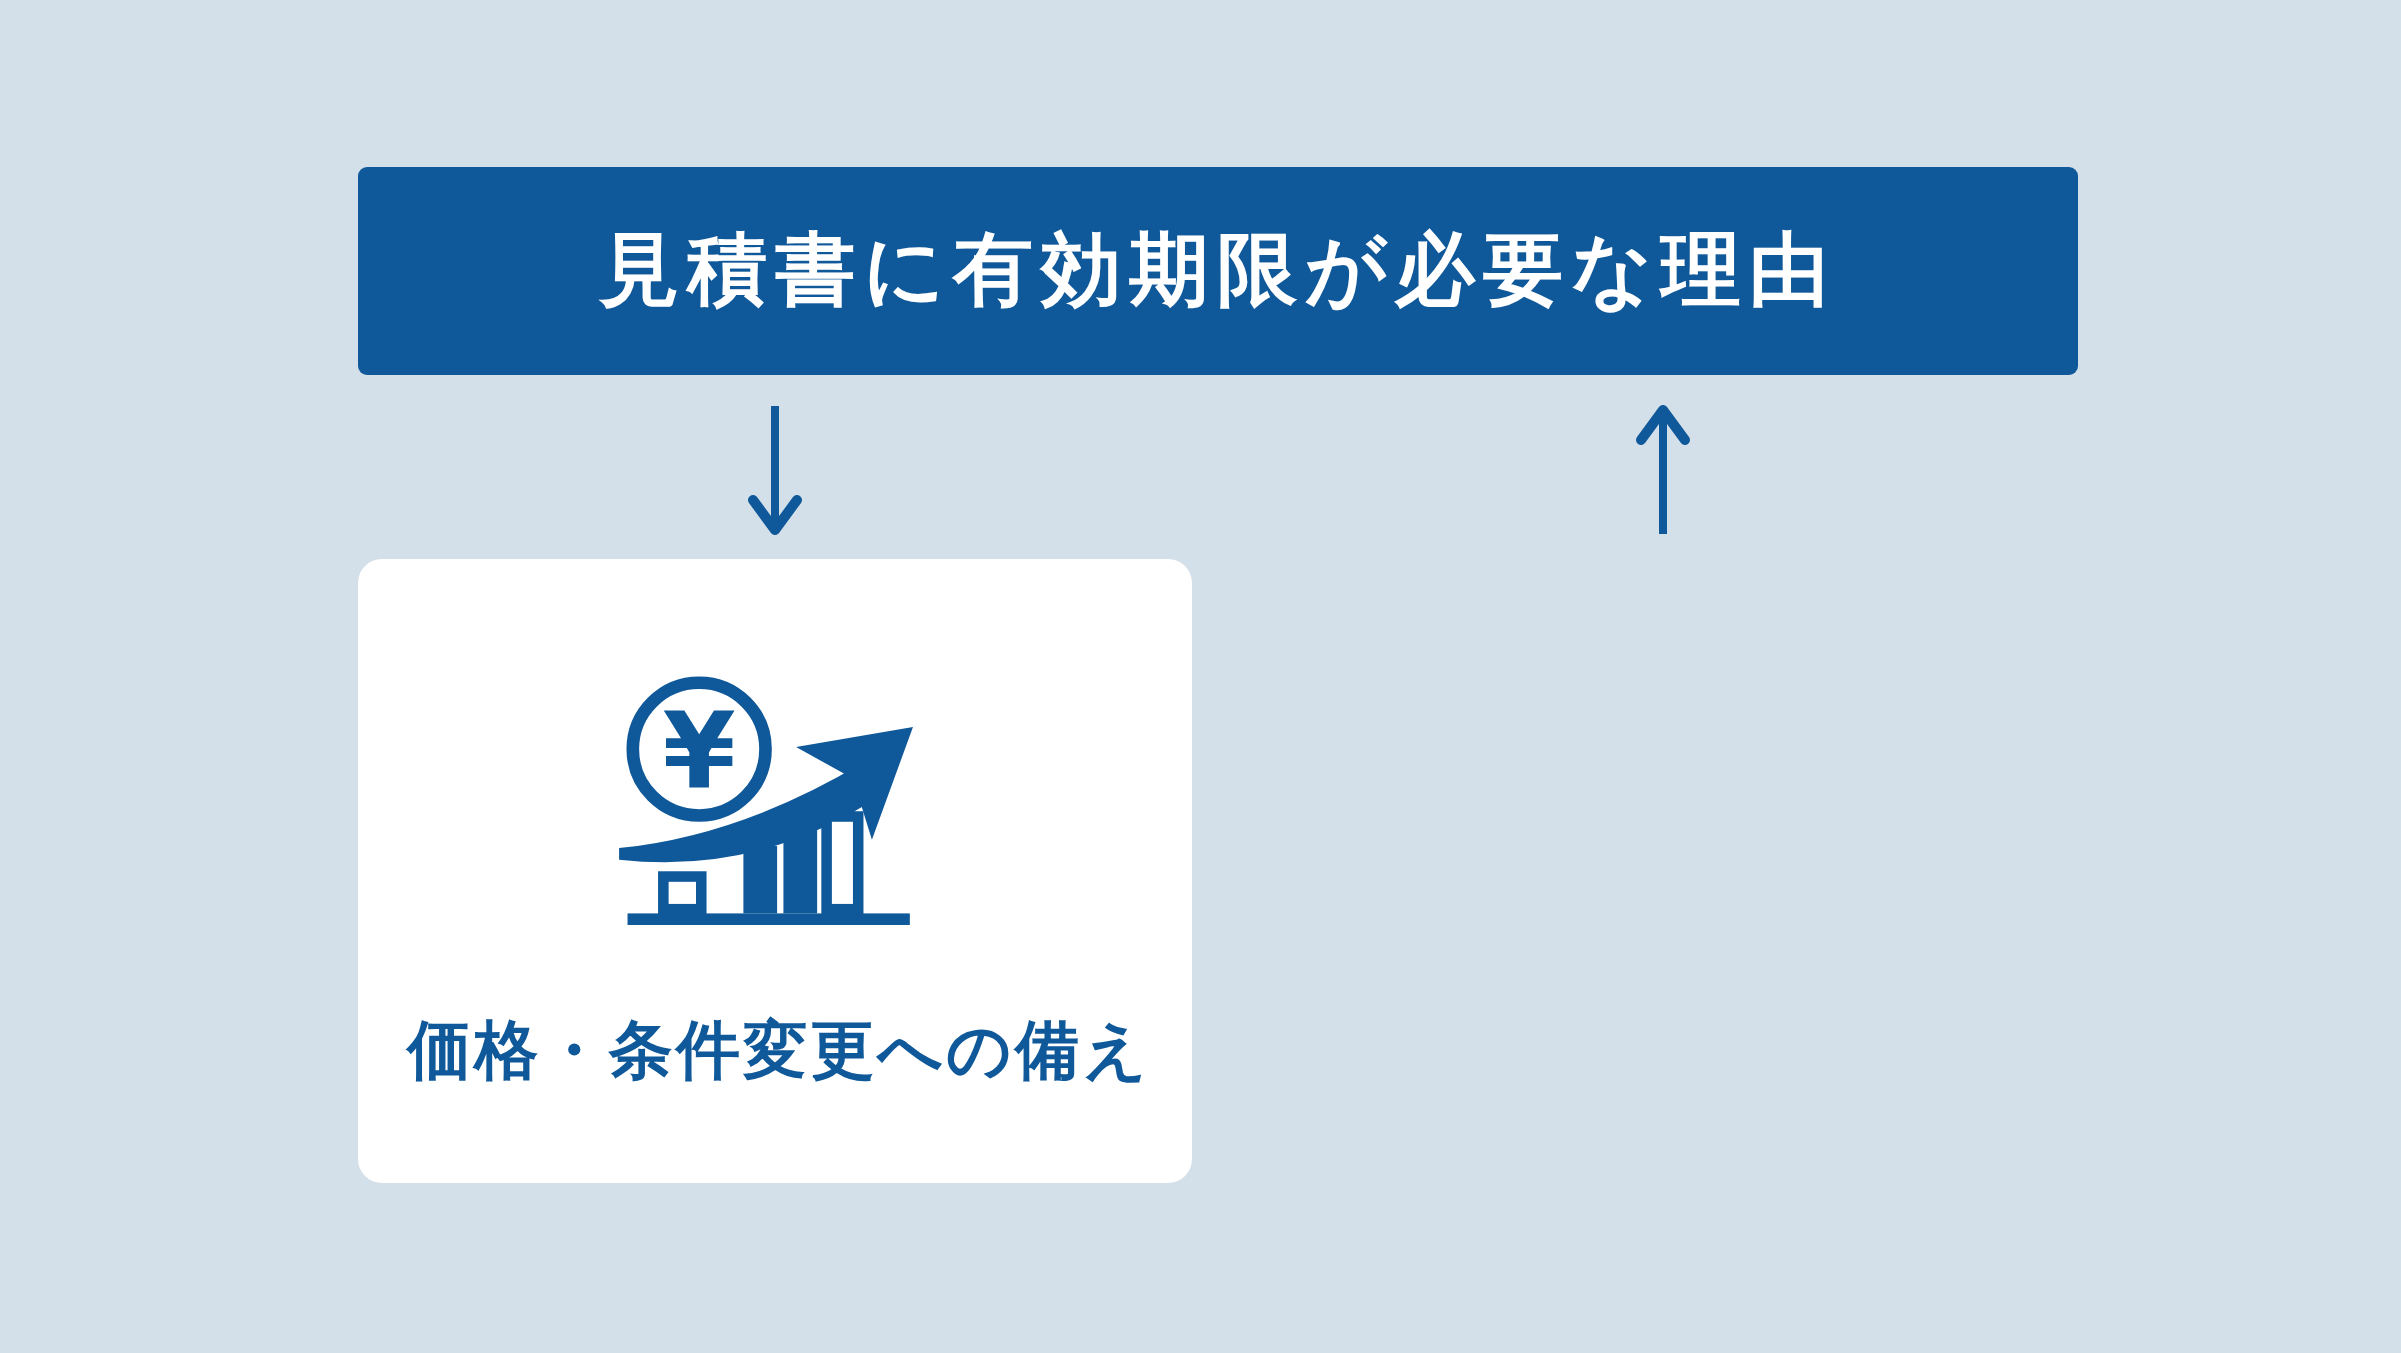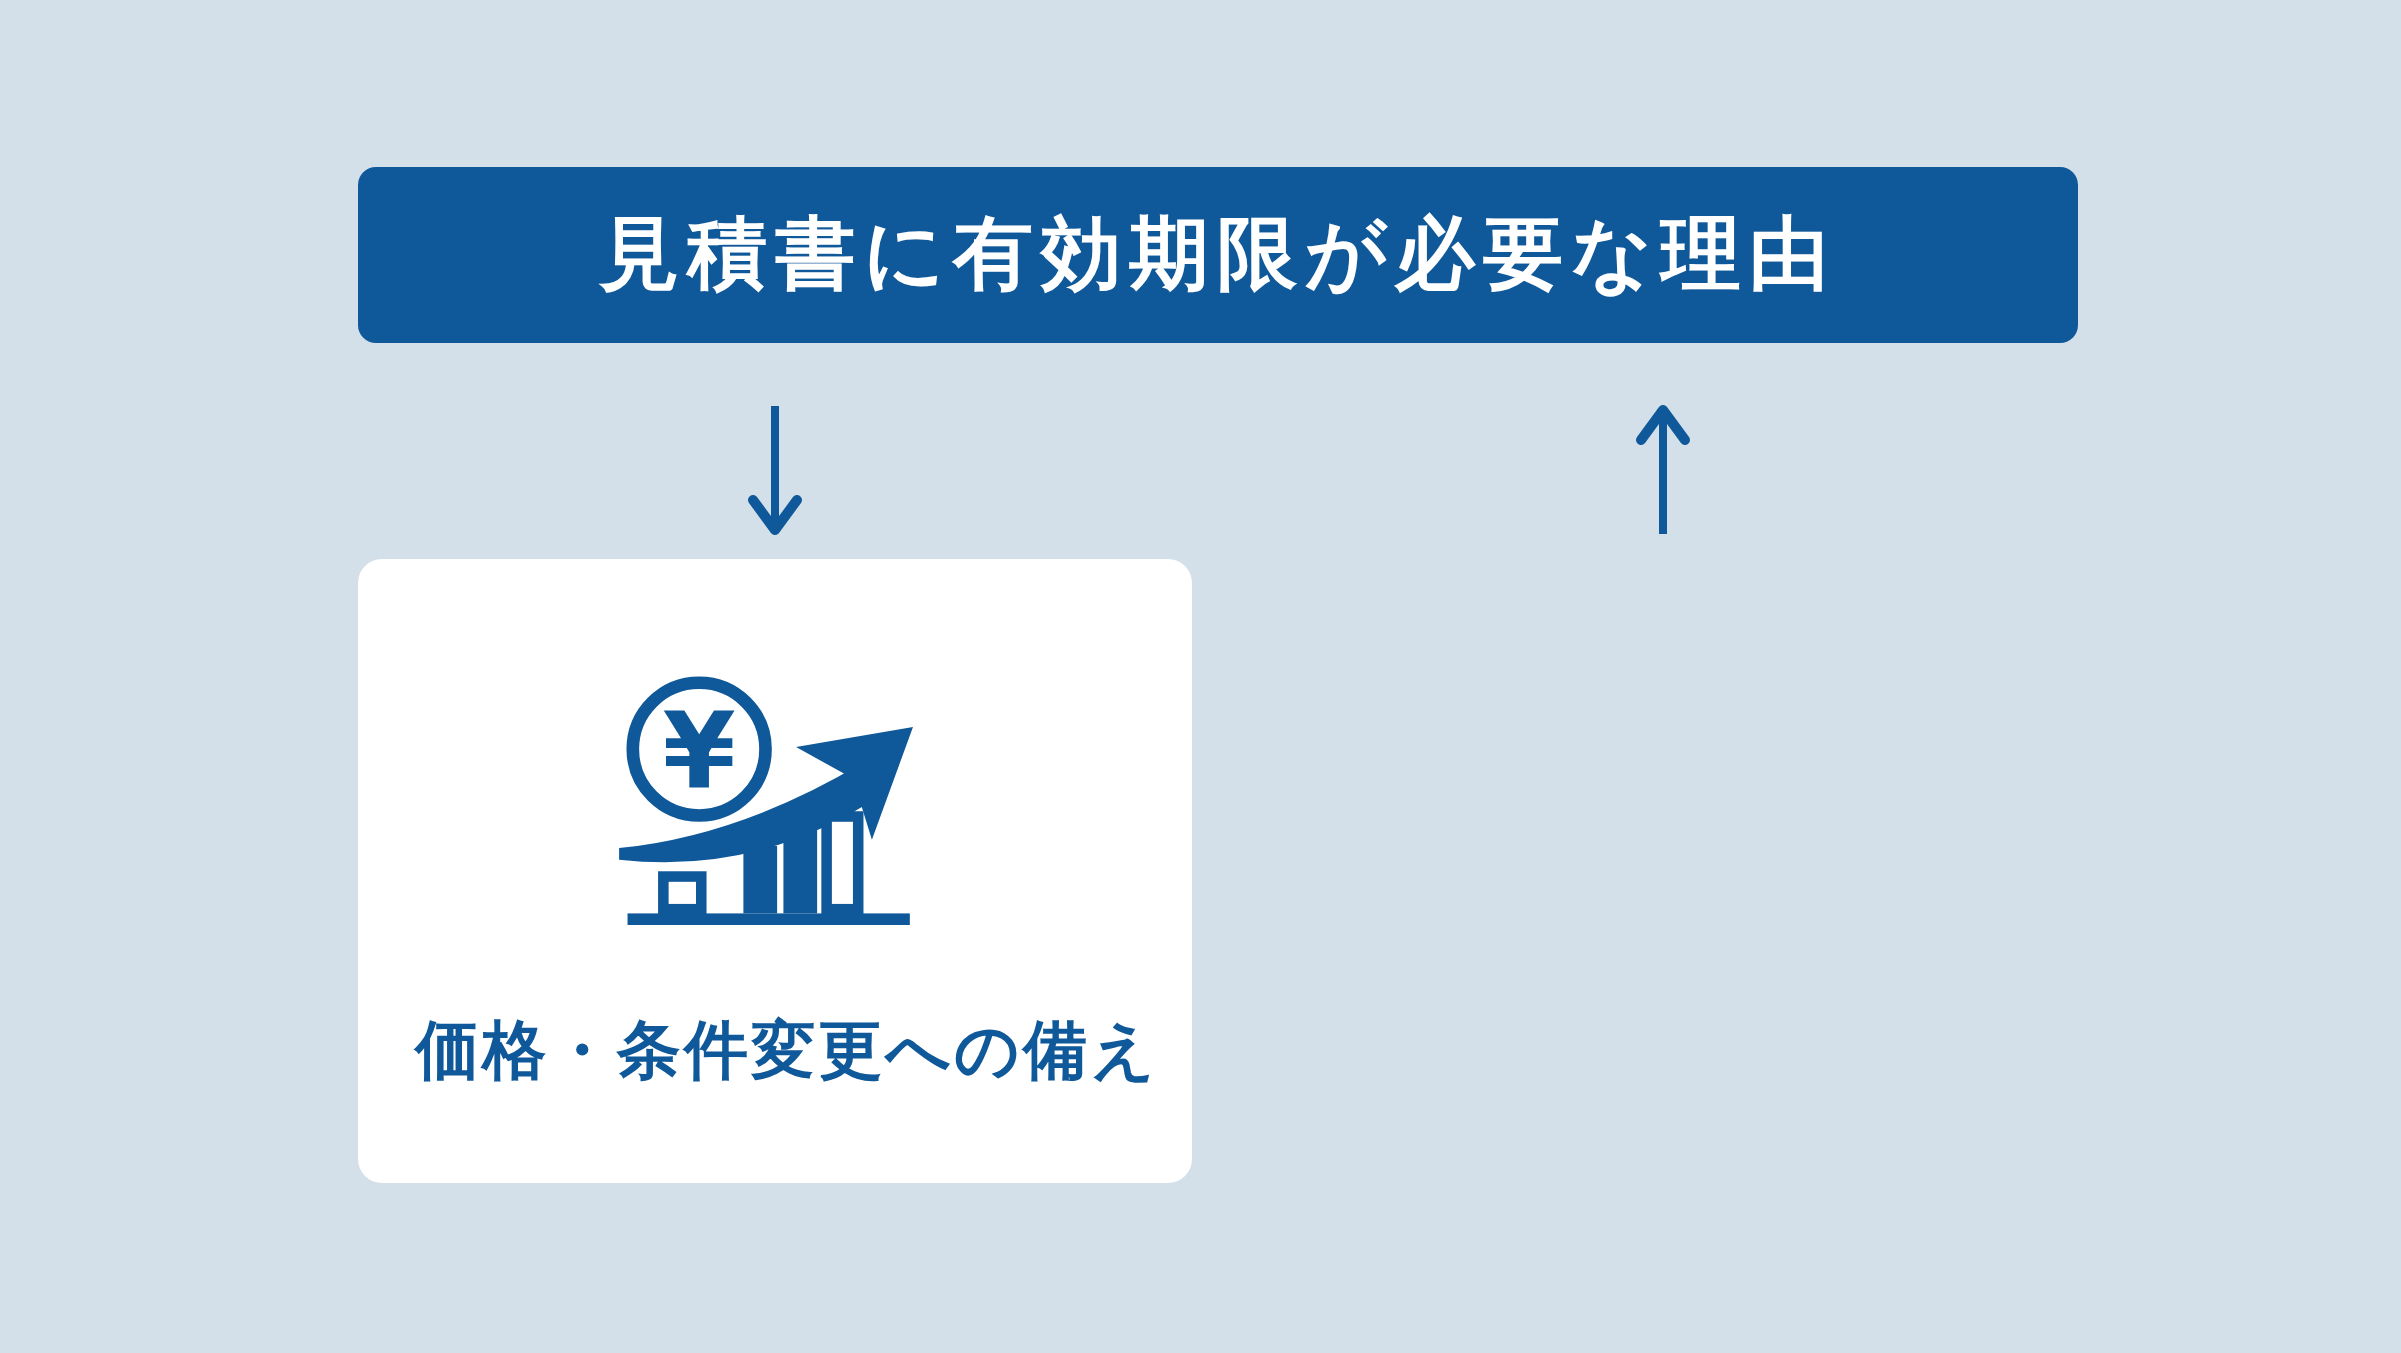--- a/index.html
+++ b/index.html
@@ -16,23 +16,23 @@
   }
   .canvas{
     position:relative;
     width:2401px;height:1353px;
     background:var(--background);
     overflow:hidden;
   }
   .banner{
     position:absolute;
     left:358px;top:167px;
-    width:1720px;height:176px;
+    width:1720px;height:208px;
     background:var(--primary-blue);
-    border-radius:18px;
+    border-radius:9px;
     display:flex;align-items:center;justify-content:center;
   }
   .banner-title{
     color:var(--title-text);
     font-size:80px;
     font-weight:bold;
     letter-spacing:0.10em;
     white-space:nowrap;
     text-align:center;
   }
@@ -55,21 +55,21 @@
   .card-icon{
     position:absolute;
     left:50%;
     transform:translateX(-50%);
     color:var(--primary-blue);
   }
   .icon-yen{top:110px;width:316px;height:295px;}
   .icon-handshake{top:160px;width:348px;height:235px;}
   .card-label{
     position:absolute;
-    left:12px;top:448px;
+    left:4px;top:448px;
     width:100%;
     text-align:center;
     color:var(--primary-blue);
     font-size:64px;
     font-weight:bold;
     letter-spacing:0.05em;
     white-space:nowrap;
   }
 </style>
 </head>

